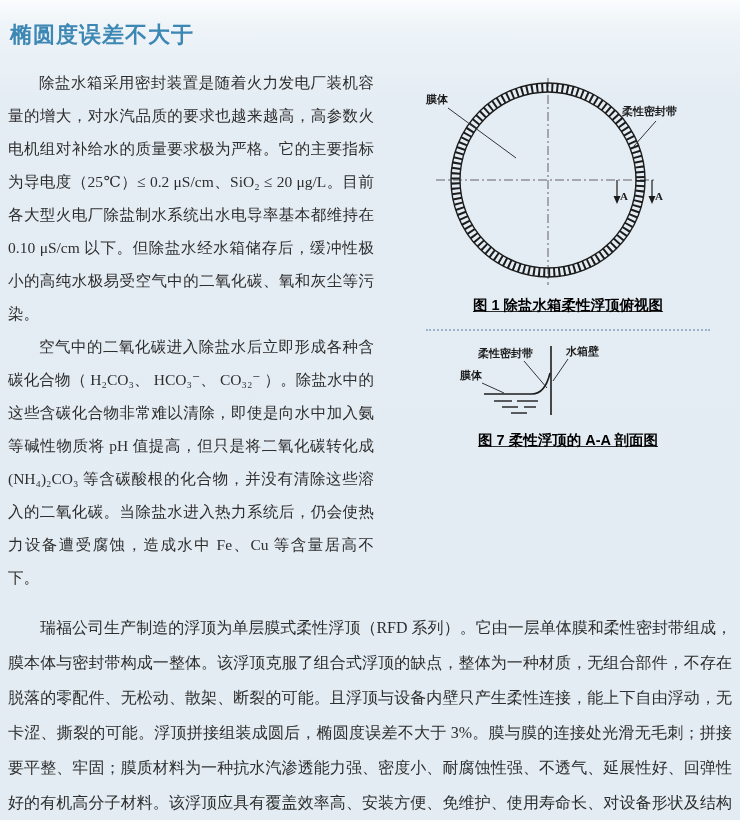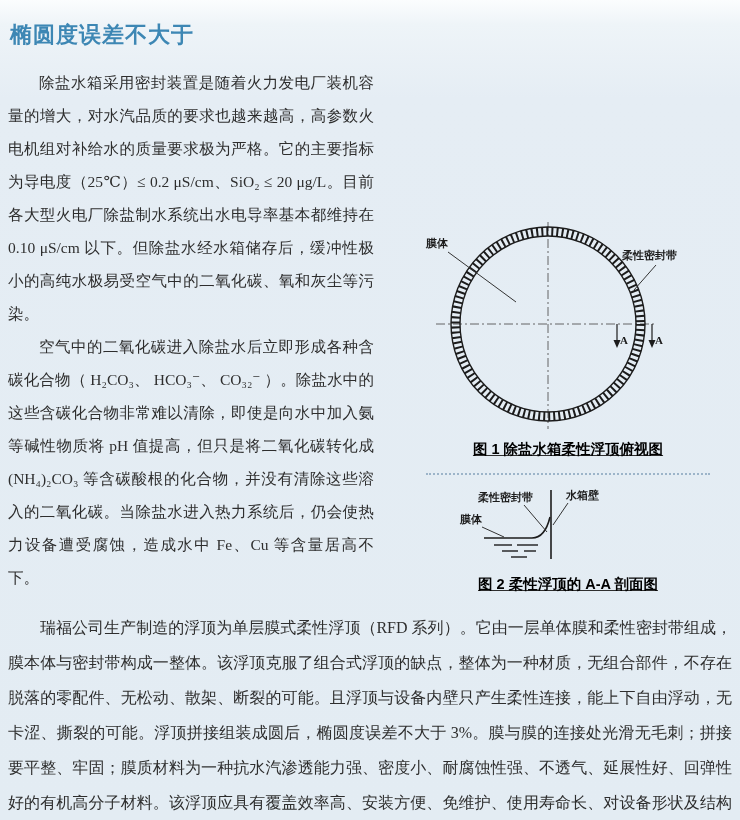--- a/index.html
+++ b/index.html
@@ -14,21 +14,21 @@
 
   h1.title {
     margin: 14px 0 16px 2px;
     font-family: "Liberation Sans", "DejaVu Sans", sans-serif;
     font-size: 22px;
     font-weight: bold;
     color: #3d87b4;
     letter-spacing: 1px;
   }
 
-  .top-section { display: flex; align-items: flex-end; }
+  .top-section { display: flex; align-items: flex-start; }
 
   .left-col { width: 366px; flex: 0 0 366px; }
   .left-col p {
     margin: 0;
     font-size: 15.5px;
     line-height: 33px;
     text-align: justify;
     text-indent: 2em;
   }
 
@@ -131,21 +131,21 @@
 
           <text x="80" y="16" class="diag-label">柔性密封带</text>
           <line x1="126" y1="20" x2="149" y2="47" stroke="#333" stroke-width="1"></line>
 
           <text x="168" y="14" class="diag-label">水箱壁</text>
           <line x1="170" y1="18" x2="155" y2="40" stroke="#333" stroke-width="1"></line>
 
           <text x="62" y="38" class="diag-label">膜体</text>
           <line x1="84" y1="42" x2="106" y2="52" stroke="#333" stroke-width="1"></line>
         </svg>
-        <figcaption class="fig2-caption">图 2 柔性浮顶的 A-A 剖面图</figcaption>
+        <figcaption class="fig2-caption">图 7 柔性浮顶的 A-A 剖面图</figcaption>
       </figure>
 
     </div>
   </div>
 
   <div class="bottom-section">
     <p>瑞福公司生产制造的浮顶为单层膜式柔性浮顶（RFD 系列）。它由一层单体膜和柔性密封带组成，膜本体与密封带构成一整体。该浮顶克服了组合式浮顶的缺点，整体为一种材质，无组合部件，不存在脱落的零配件、无松动、散架、断裂的可能。且浮顶与设备内壁只产生柔性连接，能上下自由浮动，无卡涩、撕裂的可能。浮顶拼接组装成圆后，椭圆度误差不大于 3%。膜与膜的连接处光滑无毛刺；拼接要平整、牢固；膜质材料为一种抗水汽渗透能力强、密度小、耐腐蚀性强、不透气、延展性好、回弹性好的有机高分子材料。该浮顶应具有覆盖效率高、安装方便、免维护、使用寿命长、对设备形状及结构适应性强、价格低廉等特点，应能根据箱体液位情况自由浮动而不卡涩不动。浮顶的液面覆盖率 &gt;99.8% 以上。单层膜式柔性浮顶可以彻底隔绝空气与除盐水的接触，动态运行环境下需确保除盐水箱中的除盐水电导率 &lt;0.2 μS/cm。</p>
 
   </div>
 

